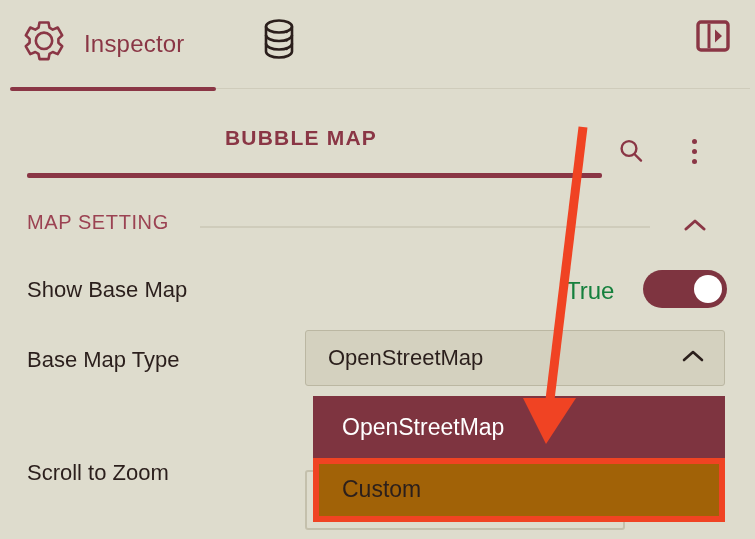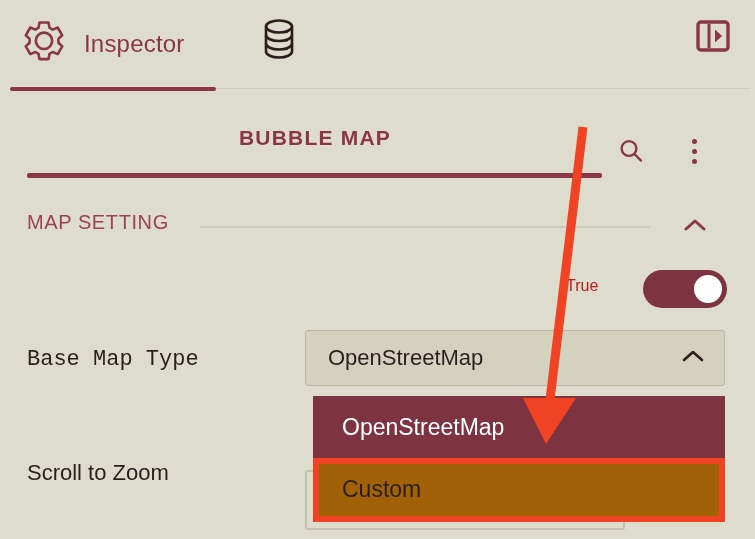--- a/index.html
+++ b/index.html
@@ -72,21 +72,21 @@
   .panel-icon { width: 38px; height: 38px; display:block; }
 
   
   .title-row {
     position: absolute;
     left: 0; top: 120px;
     width: 755px; height: 58px;
   }
   .panel-title {
     position: absolute;
-    left: 14px; top: 6px;
+    left: 0; top: 6px;
     width: 602px;
     text-align: center;
     color: #8A3645;
     font-size: 21px;
     font-weight: bold;
     letter-spacing: 1.2px;
   }
   .title-underline {
     position: absolute;
     left: 27px; top: 173px;
@@ -140,29 +140,29 @@
   }
 
   
   .prop-label {
     position: absolute;
     color: #2B1F1C;
     font-size: 22px;
     left: 27px;
   }
   .row-show-base-map { top: 277px; }
-  .row-base-map-type { top: 347px; font-family: Liberation Mono, monospace; }
+  .row-base-map-type { top: 347px; }
   .row-scroll-zoom   { top: 417px; margin-top: 43px; }
   .row-tilt-angle    { top: 487px; }
 
   .value-true {
     position: absolute;
     left: 566px; top: 277px;
-    color: #b91c1c;
-    font-size: 16px;
+    color: #15803d;
+    font-size: 24px;
   }
   .toggle {
     position: absolute;
     left: 643px; top: 270px;
     width: 84px; height: 38px;
     background: #7E3440;
     border-radius: 19px;
   }
   .toggle-knob {
     position: absolute;
@@ -310,20 +310,21 @@
   </div>
   <div class="section-divider"></div>
   <div class="section-chevron">
     <span>
       <svg width="22" height="14" viewBox="0 0 22 14" fill="none" stroke="#8A3645" stroke-width="3" stroke-linecap="round" stroke-linejoin="round">
         <polyline points="2,11 11,3 20,11"></polyline>
       </svg>
     </span>
   </div>
 
+  <div class="prop-label row-show-base-map">Show Base Map</div>
   <div class="value-true">True</div>
   <div class="toggle">
     <div class="toggle-knob"></div>
   </div>
 
   <div class="prop-label row-base-map-type">Base Map Type</div>
 
   <div class="prop-label row-scroll-zoom">Scroll to Zoom</div>
 
 

